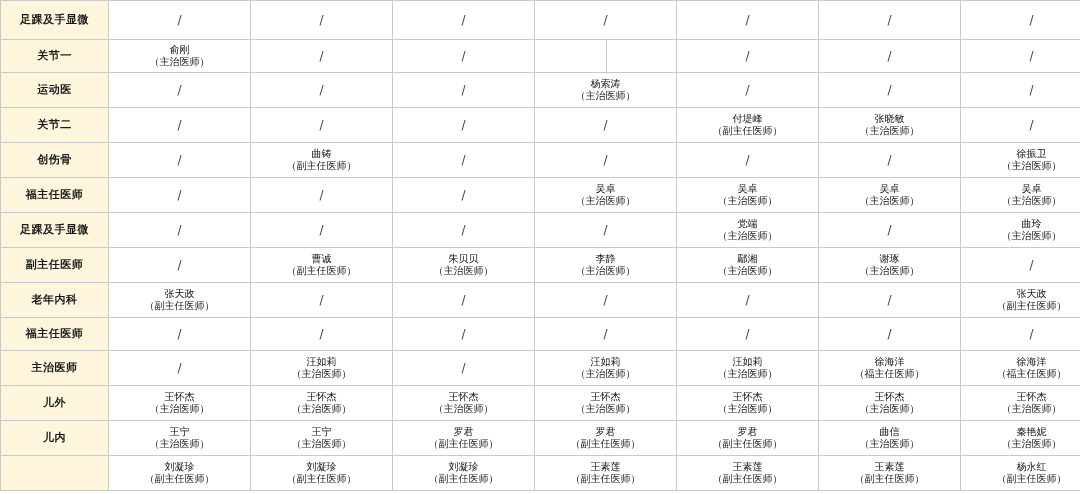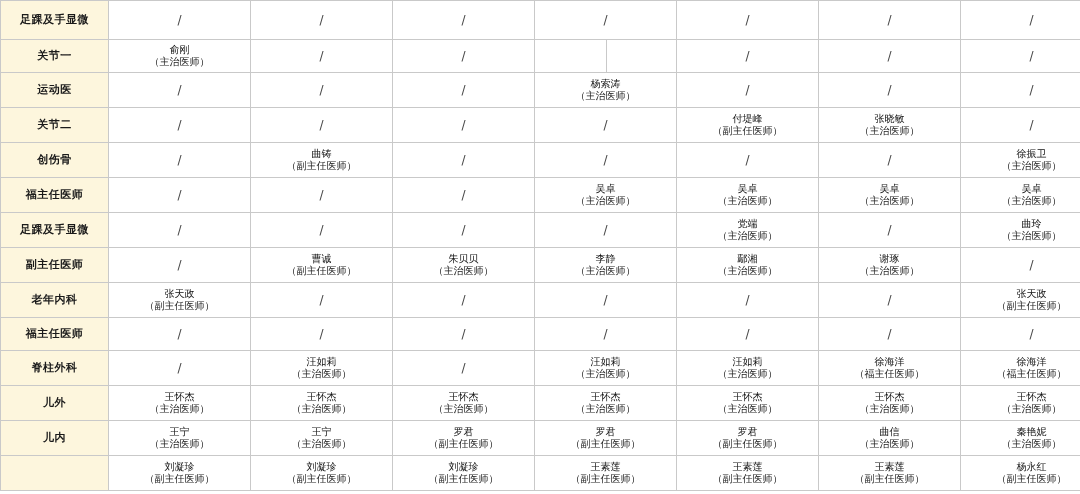--- a/index.html
+++ b/index.html
@@ -228,21 +228,21 @@
           <td class="rowhead">福主任医师</td>
           <td class="cell"><span class="slash">/</span></td>
           <td class="cell"><span class="slash">/</span></td>
           <td class="cell"><span class="slash">/</span></td>
           <td class="cell"><span class="slash">/</span></td>
           <td class="cell"><span class="slash">/</span></td>
           <td class="cell"><span class="slash">/</span></td>
           <td class="cell"><span class="slash">/</span></td>
         </tr>
         <tr style="height: 35px;">
-          <td class="rowhead">脊柱外科</td>
+          <td class="rowhead">主治医师</td>
           <td class="cell"><span class="slash">/</span></td>
           <td class="cell">
             <span class="docname">汪如莉</span>
             <span class="doctitle">（主治医师）</span>
           </td>
           <td class="cell"><span class="slash">/</span></td>
           <td class="cell">
             <span class="docname">汪如莉</span>
             <span class="doctitle">（主治医师）</span>
           </td>

